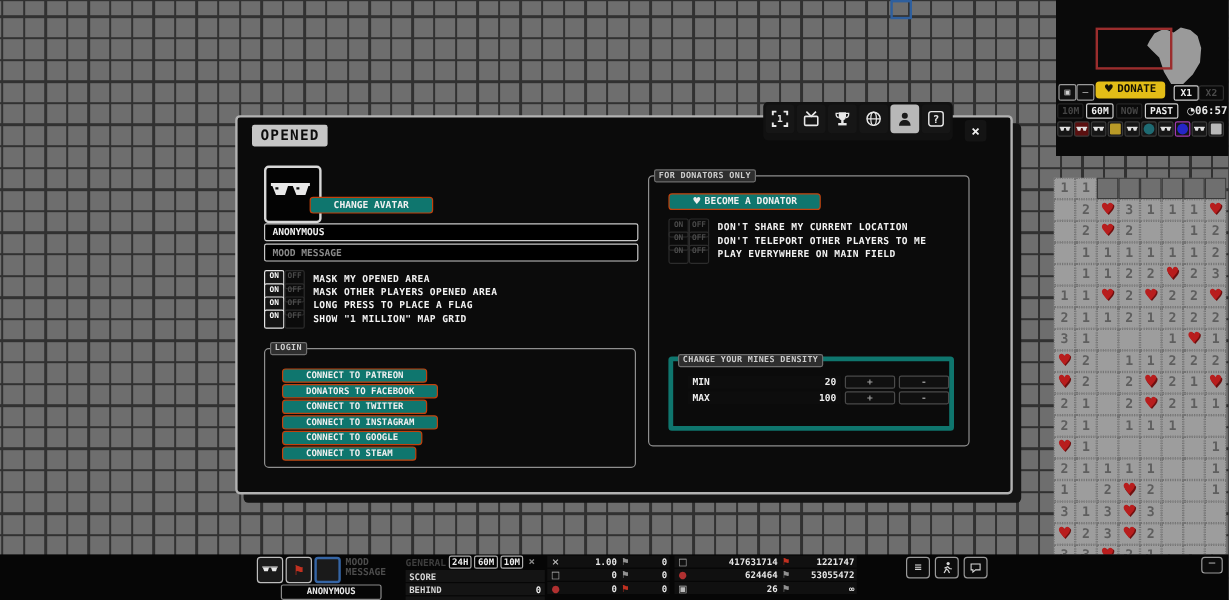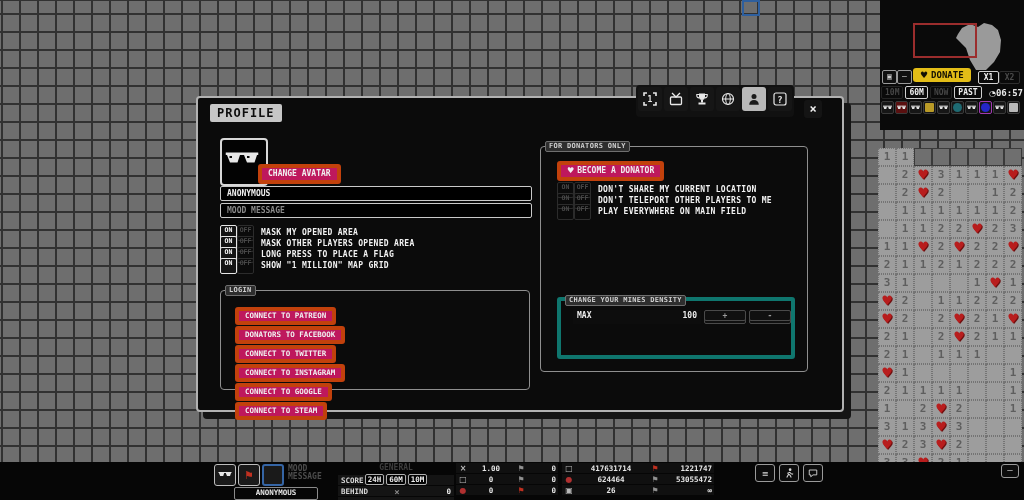--- a/index.html
+++ b/index.html
@@ -54,22 +54,22 @@
     display:flex;gap:2px;padding:2px;}
   .tbtn{width:24px;height:24px;background:#161616;border-radius:3px;display:flex;
     align-items:center;justify-content:center;color:#e8e8e8;}
   .tbtn.active{background:#b8b8b8;color:#1a1a1a;}
   .tbtn svg{display:block;}
   #dlg-close{left:606px;top:2px;width:18px;height:18px;color:#f0f0f0;font-size:12px;
     font-weight:bold;text-align:center;line-height:18px;background:#141414;border-radius:3px;}
   
   #avatar-box{left:22px;top:40px;width:44px;height:44px;background:#030303;
     border:2px solid #d8d8d8;border-radius:4px;}
-  .pbtn{border:4px solid #c2410c;border-radius:3px;background:#be185d;color:#f0f0f0;
-    font-weight:bold;font-size:8px;line-height:10px;padding:1px 6px;white-space:nowrap;width:max-content;}
+  .pbtn{border:1px solid #c2410c;border-radius:3px;background:#0f766e;color:#f0f0f0;
+    font-weight:bold;font-size:8px;line-height:10px;padding:1px 19px;white-space:nowrap;width:max-content;}
   #change-avatar{left:60px;top:66px;}
   .tinput{position:absolute;left:22px;width:298px;height:13px;background:#000;
     border:1px solid #c9c9c9;border-radius:2px;color:#ededed;font-family:"DejaVu Sans Mono",monospace;
     font-size:8px;font-weight:bold;padding:0 6px;outline:none;}
   .tinput::placeholder{color:#8a8a8a;opacity:1;}
   #name-input{top:88px;}
   #mood-input{top:105px;}
   .tgcol{display:flex;flex-direction:column;gap:2px;}
   #settings-toggles{left:22px;top:130px;}
   .tgrow{display:flex;align-items:center;height:9px;}
@@ -103,37 +103,37 @@
   .btile{position:absolute;top:2px;width:22px;height:22px;background:#1a1a1a;
     border:1px solid #bdbdbd;border-radius:3px;display:flex;align-items:center;justify-content:center;box-sizing:border-box;}
   #tile-avatar{left:214px;}
   #tile-flag{left:238px;}
   #tile-color{left:262px;border:2px solid #3565a5;}
   .flagg{font-family:"DejaVu Sans",sans-serif;color:#c03020;font-size:11px;line-height:11px;}
   #bb-mood{left:288px;top:3px;width:52px;color:#4c4c4c;font-size:8px;font-weight:bold;line-height:8px;}
   #bb-name{left:234px;top:25px;width:82px;height:11px;border:1px solid #8a8a8a;border-radius:2px;
     color:#e8e8e8;font-size:7.5px;font-weight:bold;text-align:center;line-height:10px;}
   #stats-left{left:338px;top:1px;width:116px;}
-  #stats-head{display:flex;align-items:center;gap:2px;height:11px;flex-direction:column;}
+  #stats-head{display:flex;align-items:flex-end;gap:2px;height:11px;}
   #stats-general{color:#3e3e3e;font-size:8px;font-weight:bold;}
   .stab{border:1px solid #b0b0b0;border-radius:2px;background:#030303;color:#ececec;
     font-size:7.5px;font-weight:bold;line-height:9px;padding:0 2px;}
   #stats-close{color:#8a8a8a;font-size:9px;font-weight:bold;margin-left:2px;}
   .srow{display:flex;align-items:center;background:#141414;height:10px;margin-top:1px;
     font-size:7.5px;font-weight:bold;color:#d6d6d6;padding:0 3px;}
   .srow .sval{margin-left:auto;color:#ececec;}
   .srow-stub{background:#141414;height:5px;margin-top:1px;}
   .numcol{position:absolute;top:1px;}
   #stats-mid{left:456px;width:102px;}
   #stats-right{left:562px;width:152px;}
   .nrow{display:flex;align-items:center;background:#101010;height:10px;margin-bottom:1px;
     font-size:7.5px;font-weight:bold;color:#e6e6e6;padding:0 2px;}
   .nrow .nic{width:10px;text-align:center;font-family:"DejaVu Sans",sans-serif;font-size:8px;color:#b9b9b9;}
   .nrow .nic.red{color:#b03030;}
-  .nrow .nv1{flex:1;text-align:center;margin-right:2px;}
+  .nrow .nv1{flex:1;text-align:right;margin-right:2px;}
   .nrow .nfl{width:10px;text-align:center;font-family:"DejaVu Sans",sans-serif;font-size:8px;}
   .nrow .nv2{width:52px;text-align:right;}
   #stats-mid .nv2{width:30px;}
   #bb-buttons{left:755px;top:2px;display:flex;gap:4px;}
   .bbtn{width:18px;height:16px;border:1px solid #9a9a9a;border-radius:3px;background:#0c0c0c;
     display:flex;align-items:center;justify-content:center;color:#d8d8d8;font-size:10px;}
   #bb-min{left:1001px;top:2px;width:16px;height:12px;border:1px solid #9a9a9a;border-radius:3px;
     color:#d8d8d8;font-size:9px;line-height:10px;text-align:center;background:#0c0c0c;}
 </style>
 </head>
@@ -605,21 +605,21 @@
           </svg>
         </div>
         <div class="tbtn">
           <svg width="16" height="16" viewBox="0 0 16 16">
             <rect x="2" y="2" width="12" height="12" rx="2" stroke="currentColor" stroke-width="1.2" fill="none"></rect>
             <text x="8" y="11.5" font-size="9" font-weight="bold" fill="currentColor" text-anchor="middle" font-family="DejaVu Sans Mono,monospace">?</text>
           </svg>
         </div>
       </div>
     <div class="abs" id="dlg-close">×</div>
-    <div class="abs" id="dialog-title">PROFILE</div>
+    <div class="abs" id="dialog-title">OPENED</div>
 
     <div class="abs" id="avatar-box">
       <svg width="40" height="40" viewBox="0 0 16 16">
         <path d="M1.5 5.5h13" stroke="#e8e8e8" stroke-width="1"></path>
         <path d="M2 6l1.2 3h3l1-3zM8.8 6l1.2 3h3l1-3z" fill="#e8e8e8"></path>
         <path d="M3 6.8h1M10 6.8h1" stroke="#0b0b0b" stroke-width="0.8"></path>
       </svg>
     </div>
     <div class="abs pbtn" id="change-avatar">CHANGE AVATAR</div>
 
@@ -687,21 +687,21 @@
         <div class="fset-tab">CHANGE YOUR MINES DENSITY</div>
         <div id="mines-rows">
             <div class="mrow" style="top: 12px;">
               <div class="mlabel">
                 <div>MIN</div>
                 <div class="mval">20</div>
               </div>
               <div class="mbtn">+</div>
               <div class="mbtn">-</div>
             </div>
-            <div class="mrow" style="top: 9px;">
+            <div class="mrow" style="top: 25px;">
               <div class="mlabel">
                 <div>MAX</div>
                 <div class="mval">100</div>
               </div>
               <div class="mbtn">+</div>
               <div class="mbtn">-</div>
             </div>
           </div>
       </div>
     </div>

